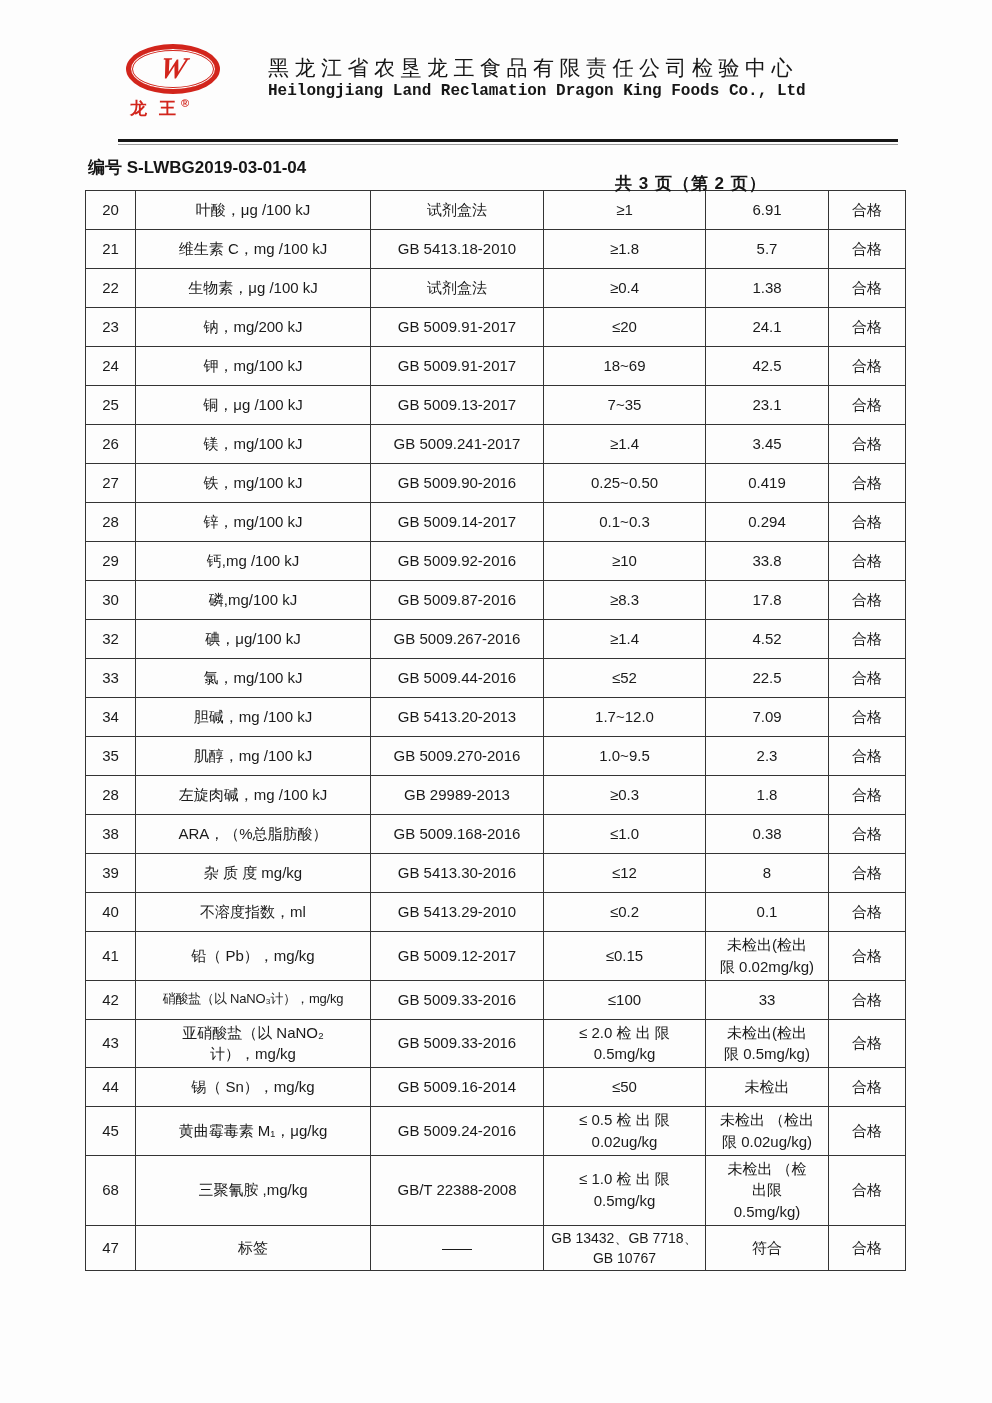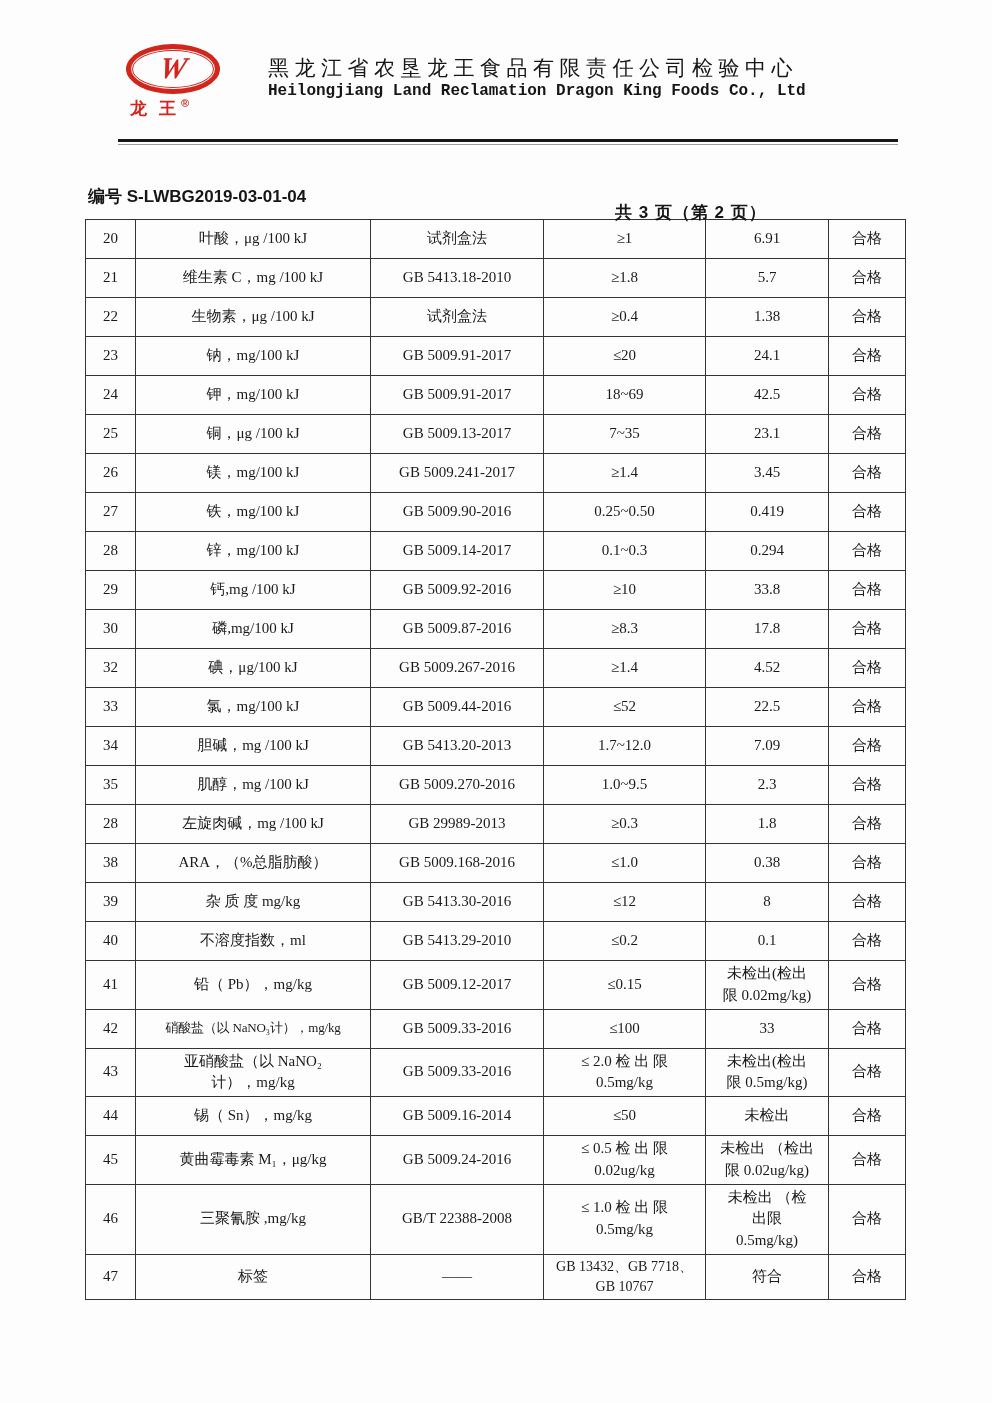--- a/index.html
+++ b/index.html
@@ -35,27 +35,27 @@
   .title-cn { font-size:21px; font-weight:normal; letter-spacing:5.5px; white-space:nowrap; }
   .title-en {
     font-size:16px; font-weight:bold; white-space:nowrap;
     font-family:"Liberation Mono","DejaVu Sans Mono",monospace;
   }
   .divider {
     margin-left:118px; width:780px; height:2px; margin-top:3px;
     border-top:3px solid #171717; border-bottom:1px solid #9c9c9c;
   }
   
-  .meta { position:relative; margin:40px 0 10px 88px; font-size:17px; font-weight:bold; height:24px; }
+  .meta { position:relative; margin:11px 0 10px 88px; font-size:17px; font-weight:bold; height:24px; }
   .page-info { position:absolute; left:527px; top:16px; letter-spacing:1px; }
   
   table.report {
     border-collapse:collapse; table-layout:fixed;
     margin-left:85px; width:820px;
-    font-family:Liberation Serif, serif;
+    font-family:Liberation Sans, sans-serif;
     font-size:15px; color:#1a1a1a;
   }
   table.report td {
     border:1px solid #343434;
     height:34px; padding:2px 4px;
     text-align:center; vertical-align:middle;
     white-space:pre-line; line-height:1.45;
   }
   td.c-item   { text-align:left; padding-left:11px; }
   td.c-method { text-align:left; padding-left:9px; }
@@ -114,21 +114,21 @@
     <tr>
       <td class="c-no">22</td>
       <td class="c-item">生物素，μg /100 kJ</td>
       <td class="c-method">试剂盒法</td>
       <td class="c-req">≥0.4</td>
       <td class="c-res">1.38</td>
       <td class="c-con">合格</td>
     </tr>
     <tr>
       <td class="c-no">23</td>
-      <td class="c-item">钠，mg/100 kJ</td>
+      <td class="c-item">钠，mg/200 kJ</td>
       <td class="c-method">GB 5009.91-2017</td>
       <td class="c-req">≤20</td>
       <td class="c-res">24.1</td>
       <td class="c-con">合格</td>
     </tr>
     <tr>
       <td class="c-no">24</td>
       <td class="c-item">钾，mg/100 kJ</td>
       <td class="c-method">GB 5009.91-2017</td>
       <td class="c-req">18~69</td>
@@ -287,21 +287,21 @@
       <td class="c-no">45</td>
       <td class="c-item">黄曲霉毒素 M₁，μg/kg</td>
       <td class="c-method">GB 5009.24-2016</td>
       <td class="c-req pre-left">≤ 0.5  检 出 限
 0.02ug/kg</td>
       <td class="c-res">未检出 （检出
 限 0.02ug/kg)</td>
       <td class="c-con">合格</td>
     </tr>
     <tr>
-      <td class="c-no">46</td>
+      <td class="c-no">68</td>
       <td class="c-item">三聚氰胺 ,mg/kg</td>
       <td class="c-method">GB/T 22388-2008</td>
       <td class="c-req pre-left">≤ 1.0   检 出 限
 0.5mg/kg</td>
       <td class="c-res">未检出 （检
 出限
 0.5mg/kg)</td>
       <td class="c-con">合格</td>
     </tr>
     <tr>

